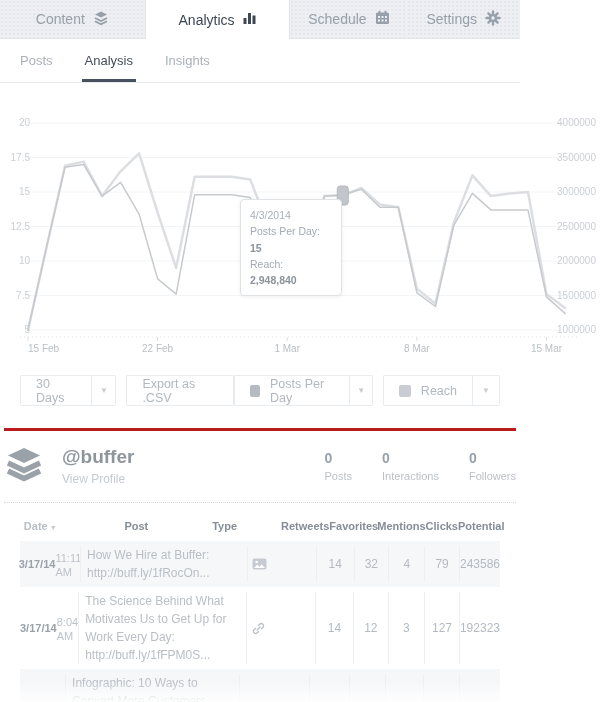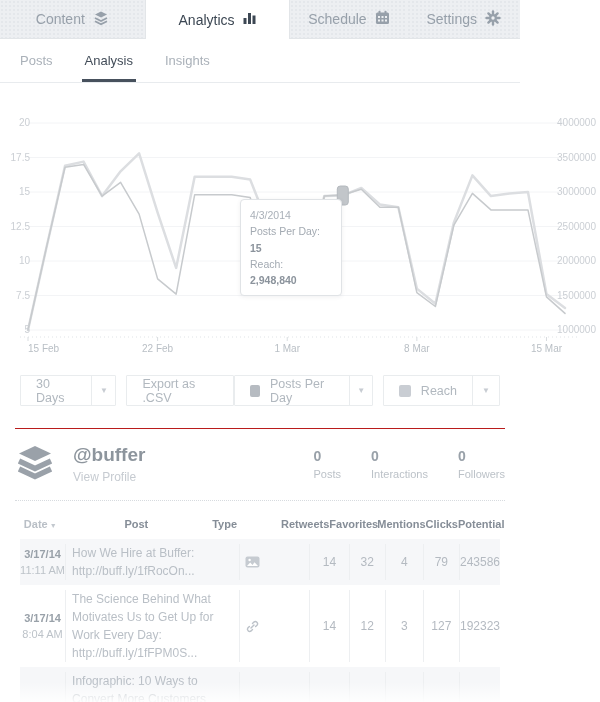--- a/index.html
+++ b/index.html
@@ -35,41 +35,41 @@
   .controls { display:flex; justify-content:space-between; padding:0 20px; margin-top:14px; }
   .btn-group { display:flex; gap:10px; }
   .btn { height:31px; border:1px solid #e9ecee; border-radius:1px; display:flex; align-items:center;
          font-size:12.5px; color:#b1b8bf; background:#fff; cursor:pointer; }
   .btn .main { padding:0 15px; display:flex; align-items:center; gap:10px; }
   .btn .arrow { width:27px; align-self:stretch; border-left:1px solid #e9ecee; display:flex;
                 align-items:center; justify-content:center; color:#c7ccd2; font-size:8px; }
   .swatch { width:12px; height:12px; border-radius:2px; display:inline-block; }
 
   
-  .profile { margin:22px 15px 0; border-top:1px solid #b91c1c; border-bottom:1px dotted #d7dbdf;
+  .profile { margin:22px 4px 0; border-top:3px solid #b91c1c; border-bottom:1px dotted #d7dbdf;
              padding:15px 0 16px; display:flex; align-items:center; }
   .p-meta { margin-left:18px; }
   .p-handle { font-size:19px; font-weight:bold; color:#8d959d; }
   .p-view { font-size:12px; color:#c6cbd1; margin-top:4px; cursor:pointer; }
   .stats { margin-left:auto; display:flex; gap:30px; }
   .stat .num { font-size:14px; font-weight:bold; color:#99a1a9; }
   .stat .lbl { font-size:11px; color:#bcc2c8; margin-top:4px; }
 
   
   .recent-heading { margin:17px 20px 0; font-size:15px; font-weight:bold; color:#6f7882; }
   .table { margin:13px 20px 0; }
   .thead { display:flex; align-items:center; font-size:11px; font-weight:bold; color:#858d97; padding:4px 0 9px; }
   .th { text-align:center; }
   .th-date { color:#b9bfc6; }
   .th-arrow { font-size:7px; color:#c3c9cf; }
   .row { display:flex; align-items:center; min-height:40px; padding:5px 0; font-size:12px; }
   .row.alt { background:#f6f7f9; }
   .cell { display:flex; align-items:center; justify-content:center; align-self:stretch; }
   .cell + .cell { border-left:1px solid #edeff1; }
-  .c-date { flex-direction:column; font-size:11px; line-height:1.3; }
+  .c-date { flex-direction:row; font-size:11px; line-height:1.3; }
   .c-date .d { font-weight:bold; color:#99a1a9; }
   .c-date .t { color:#bdc3c9; margin-top:2px; }
   .c-post { justify-content:flex-start; text-align:left; color:#b9bfc6; line-height:1.5; padding:0 12px 0 6px; }
   .c-num { color:#b4bac1; }
   .w-date{width:60px;} .w-post{width:225px;} .w-type{width:35px;} .w-rt{width:52px;margin-left:44px;}
   .w-fav{width:48px;} .w-men{width:50px;} .w-clk{width:48px;} .w-pot{width:42px;}
 
   .bottom-fade { position:absolute; left:0; right:0; bottom:0; height:20px; pointer-events:none;
                  background:linear-gradient(rgba(255,255,255,0), rgba(255,255,255,.9)); }
 </style>

